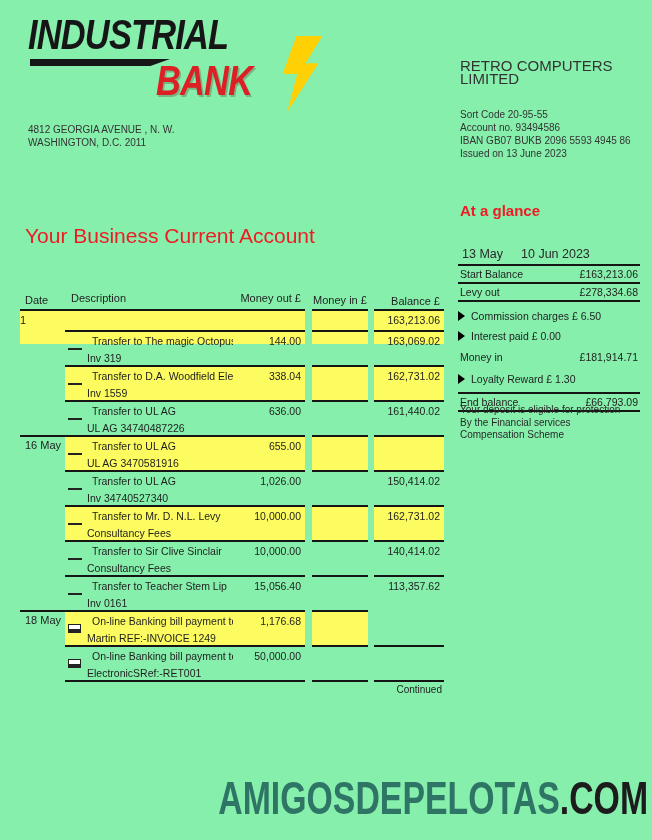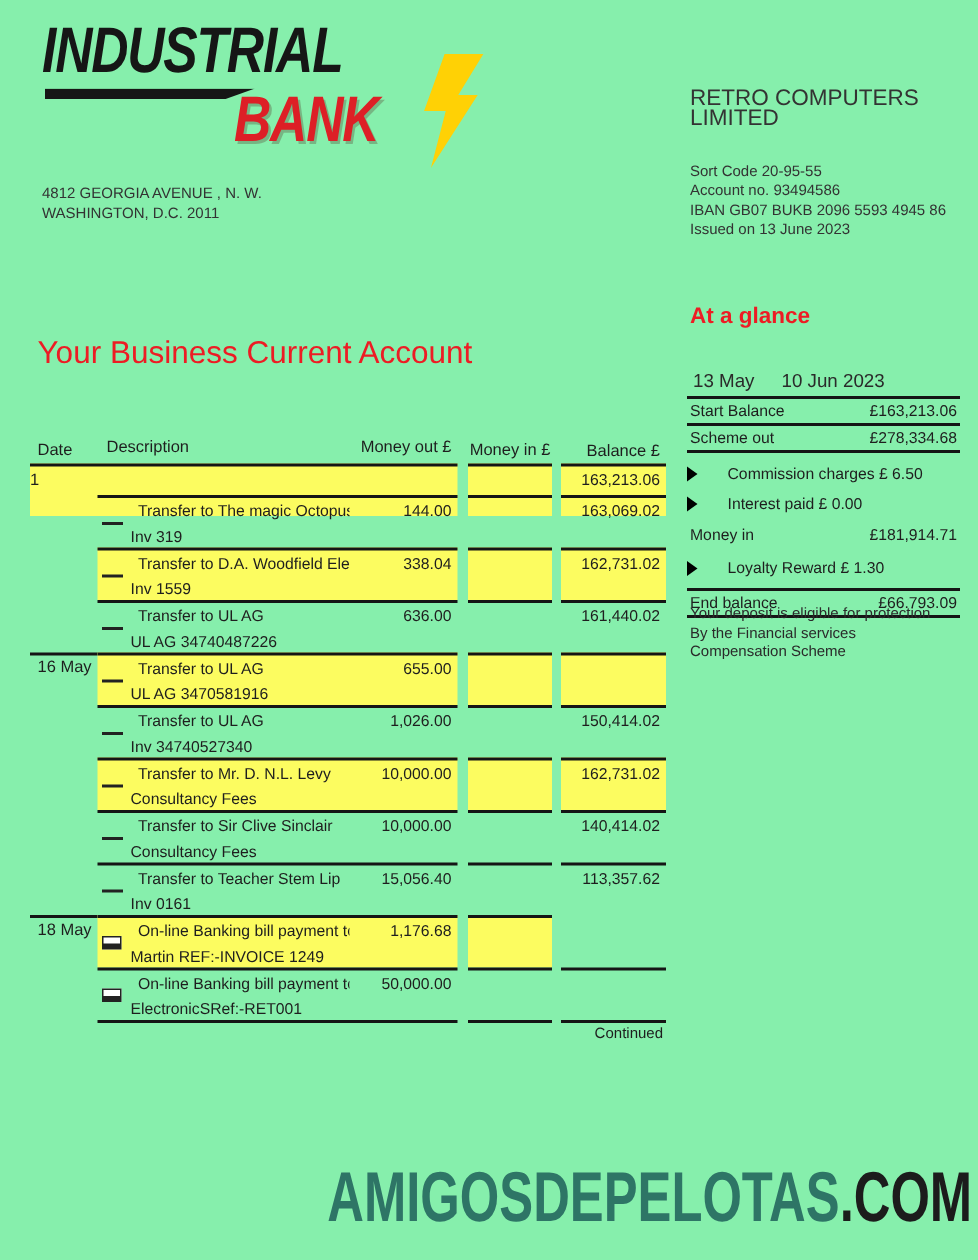--- a/index.html
+++ b/index.html
@@ -34,21 +34,21 @@
 
   
   .glance { position:absolute; left:458px; top:247px; width:182px; }
   .g-period { display:flex; font-size:12.5px; color:#2a2a2a; padding:0 0 3px 4px;
               border-bottom:2px solid var(--rule-black,#151515); }
   .g-period .g-end { margin-left:18px; }
   .g-pair { display:flex; justify-content:space-between; font-size:10.5px;
             padding:2px 2px 2px 2px; min-height:15px; }
   .rule-below { border-bottom:2px solid var(--rule-black,#151515);text-align:center; }
   .rule-above { border-top:2px solid var(--rule-black,#151515); }
-  .g-bullet { display:flex; align-items:center; gap:20px; font-size:10.5px; margin:8px 0 7px 0; }
+  .g-bullet { display:flex; align-items:center; gap:6px; font-size:10.5px; margin:8px 0 7px 0; }
   .tri { width:0; height:0; border-left:7px solid #000; border-top:5px solid transparent;
          border-bottom:5px solid transparent; flex:0 0 auto; }
   .deposit-note { position:absolute; left:460px; top:404px; font-size:10px; line-height:12.5px; color:#2a2a2a; }
 
   
   .stable { position:absolute; left:20px; top:292px; width:424px; font-size:10.5px; }
   .t-row { display:grid; grid-template-columns:45px 240px 7px 56px 6px 70px; height:35px; }
   .t-row.start-row { height:21px; }
   .t-head { height:17px; font-size:11px; }
   .c-date { padding:2px 0 0 5px; font-size:11px; }
@@ -120,21 +120,21 @@
       <span>13 May</span>
       <span class="g-end">10 Jun 2023</span>
     </div>
     <div>
   <div class="g-pair rule-below">
     <span>Start Balance</span>
     <span>£163,213.06</span>
   </div>
 
   <div class="g-pair rule-below">
-    <span>Scheme out</span>
+    <span>Levy out</span>
     <span>£278,334.68</span>
   </div>
 
   <div class="g-bullet">
     <span class="tri"></span>
     <span>Commission charges £ 6.50</span>
   </div>
 
   <div class="g-bullet">
     <span class="tri"></span>

